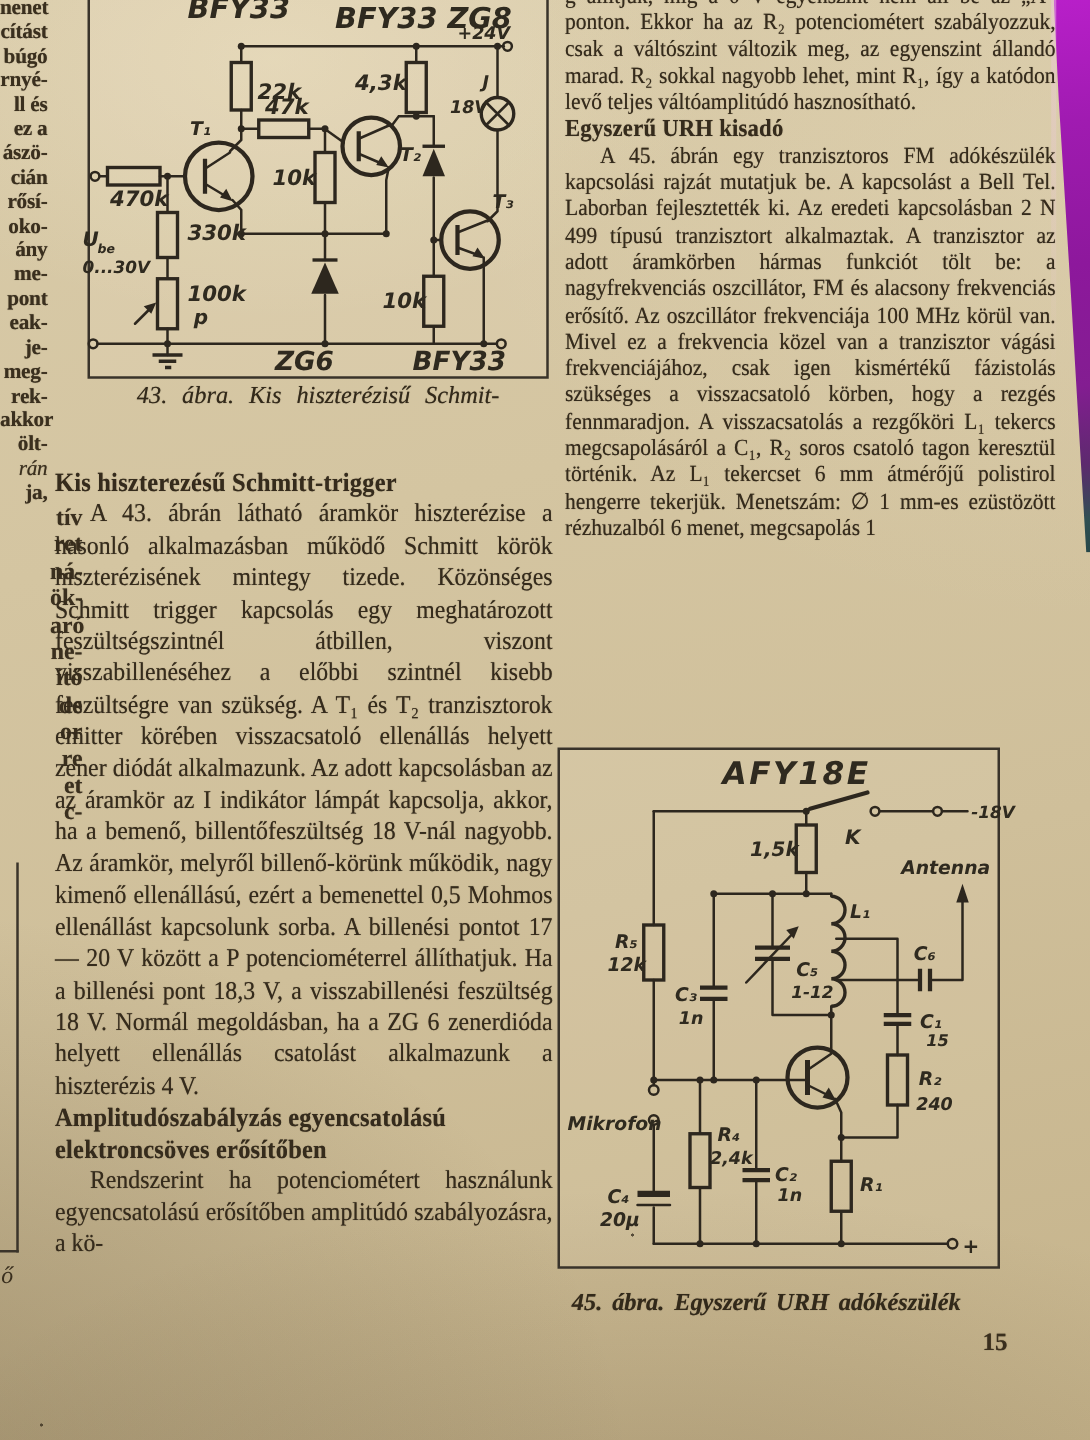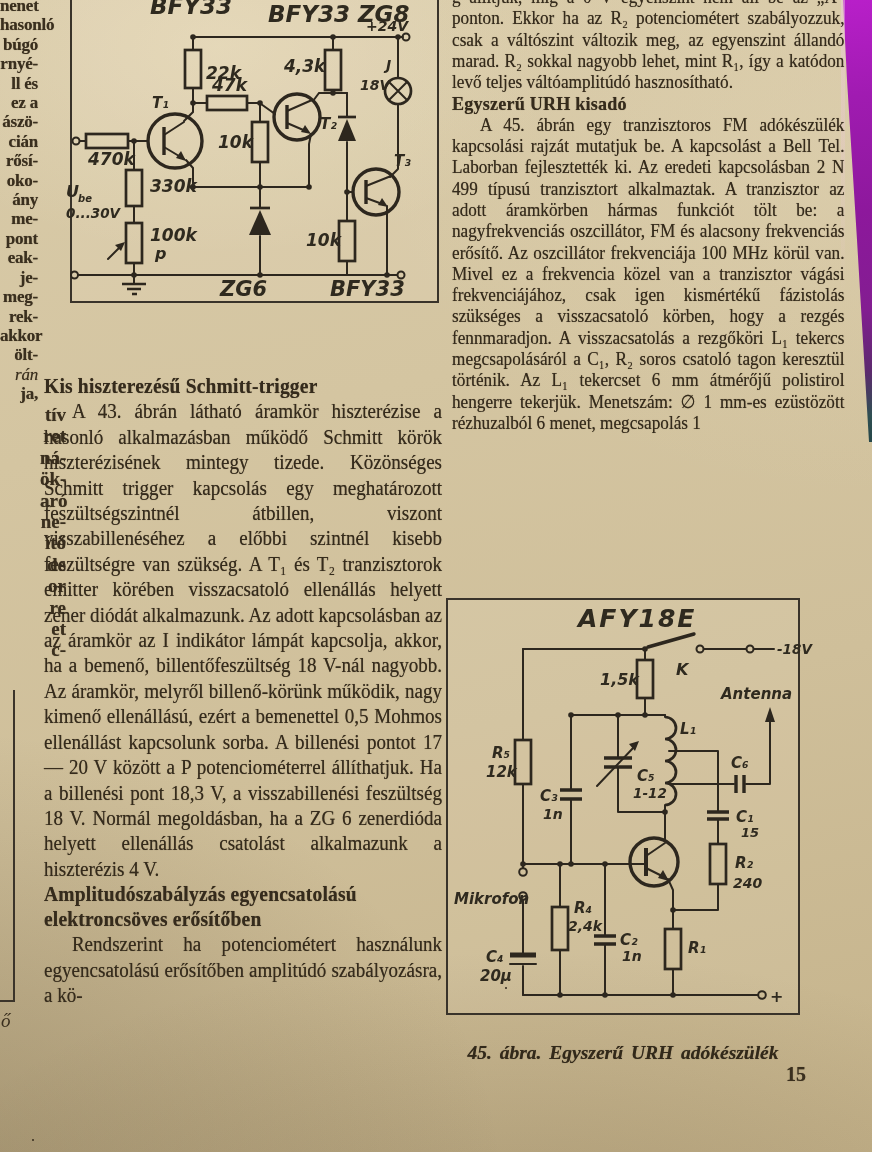--- a/index.html
+++ b/index.html
@@ -41,21 +41,21 @@
   .w{stroke:#2d271e;stroke-width:2;fill:none;stroke-linecap:round;}
   .cmp{stroke:#2d271e;stroke-width:2.7;fill:none;}
   .thick{stroke-width:3.4;}
   .dot{fill:#2d271e;stroke:none;}
   .fil{fill:#2d271e;stroke:none;}
   .term{stroke:#2d271e;stroke-width:2;fill:none;}
   .slab{font-family:"DejaVu Sans",sans-serif;font-style:italic;font-weight:bold;fill:#2f2a1f;}
   
   .cap{font-style:italic;font-size:19.5px;line-height:22px;text-align:center;color:#32291a;}
   .cap43{left:70px;top:306px;width:369px;word-spacing:7px;}
-  .cap45{left:446px;top:1032px;width:354px;word-spacing:3px;margin-top:10px;}
+  .cap45{left:436px;top:1032px;width:354px;word-spacing:3px;}
   .coltext{text-align:justify;transform:scaleX(0.93);transform-origin:left top;}
   .col-left{left:44px;top:374px;width:428px;font-size:20.5px;line-height:25.4px;}
   .col-right{left:452px;top:-13px;width:422px;font-size:18.5px;line-height:21.3px;}
   .heading{font-weight:bold;letter-spacing:0.2px;}
   .h-left1{margin:0 0 5px 0;font-size:21px;}
   .h-left2{margin:16px 0 7px 0;font-size:21px;line-height:25px;}
   .h-right{margin:9px 0 7px 0;font-size:19.5px;}
   .para{margin:0;}
   .indent{text-indent:30px;}
   .pagenum{left:766px;top:1063px;width:40px;text-align:right;
@@ -63,21 +63,21 @@
   .txtshadow{text-shadow:0 0 0.7px rgba(50,40,25,.65);}
 </style>
 </head>
 <body>
 
 <div class="abs scan-edge"></div>
 <div class="abs edge-glow"></div>
 
 <div class="abs margin-col txtshadow">
   <div>nenet</div>
-  <div>hasonló</div>
+  <div>cítást</div>
   <div>búgó</div>
   <div>rnyé-</div>
   <div>ll és</div>
   <div>ez a</div>
   <div>ászö-</div>
   <div>cián</div>
   <div>rősí-</div>
   <div>oko-</div>
   <div>ány</div>
   <div>me-</div>
@@ -234,20 +234,21 @@
     <text class="slab" x="-6" y="203" font-size="16">U</text>
     <text class="slab" x="6" y="208" font-size="10">be</text>
     <text class="slab" x="-6" y="224" font-size="13.5">0...30V</text>
     <text class="slab" x="148" y="302" font-size="21">ZG6</text>
     <text class="slab" x="258" y="302" font-size="21">BFY33</text>
   </g>
 </svg>
 </div>
 
 <div class="abs cap cap43 txtshadow">
+  <div>43. ábra. Kis hiszterézisű Schmit-</div>
 </div>
 
 <div class="abs coltext col-left txtshadow">
   <p class="para heading h-left1">Kis hiszterezésű Schmitt-trigger</p>
   <p class="para indent">A 43. ábrán látható áramkör hiszterézise a hasonló alkalmazásban működő Schmitt körök hiszterézisének mintegy tizede. Közönséges Schmitt trigger kapcsolás egy meghatározott feszültségszintnél átbillen, viszont visszabillenéséhez a előbbi szintnél kisebb feszültségre van szükség. A T₁ és T₂ tranzisztorok emitter körében visszacsatoló ellenállás helyett zener diódát alkalmazunk. Az adott kapcsolásban az az áramkör az I indikátor lámpát kapcsolja, akkor, ha a bemenő, billentőfeszültség 18 V-nál nagyobb. Az áramkör, melyről billenő-körünk működik, nagy kimenő ellenállású, ezért a bemenettel 0,5 Mohmos ellenállást kapcsolunk sorba. A billenési pontot 17 — 20 V között a P potenciométerrel állíthatjuk. Ha a billenési pont 18,3 V, a visszabillenési feszültség 18 V. Normál megoldásban, ha a ZG 6 zenerdióda helyett ellenállás csatolást alkalmazunk a hiszterézis 4 V.</p>
   <p class="para heading h-left2">
     <span>Amplitudószabályzás egyencsatolású</span><br>
     <span>elektroncsöves erősítőben</span>
   </p>
   <p class="para indent">Rendszerint ha potenciométert használunk egyencsatolású erősítőben amplitúdó szabályozásra, a kö-</p>

